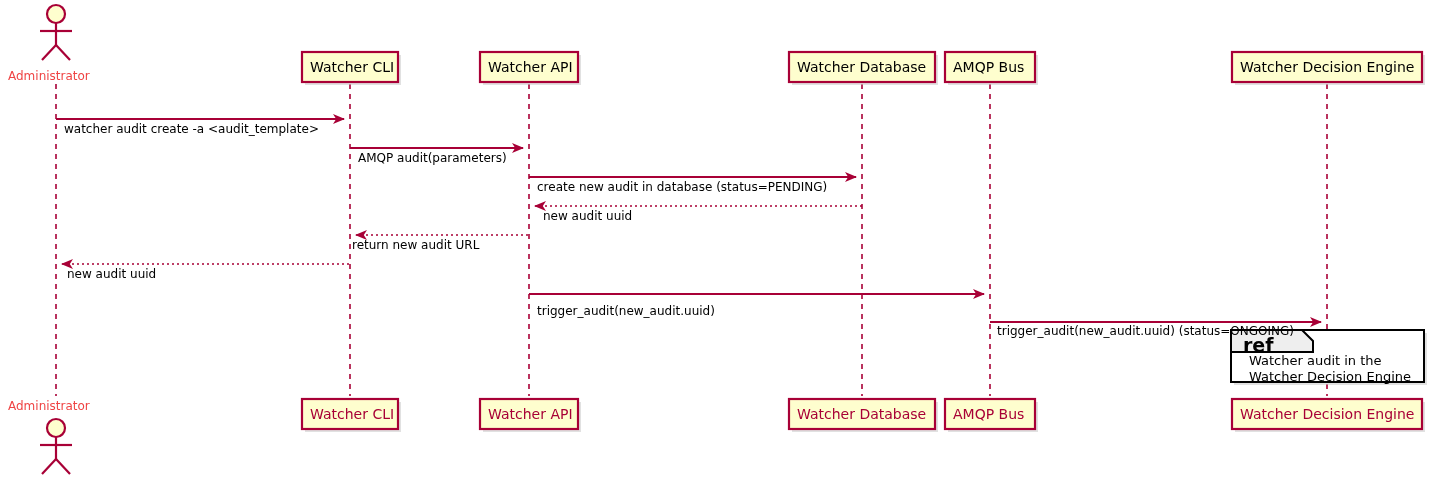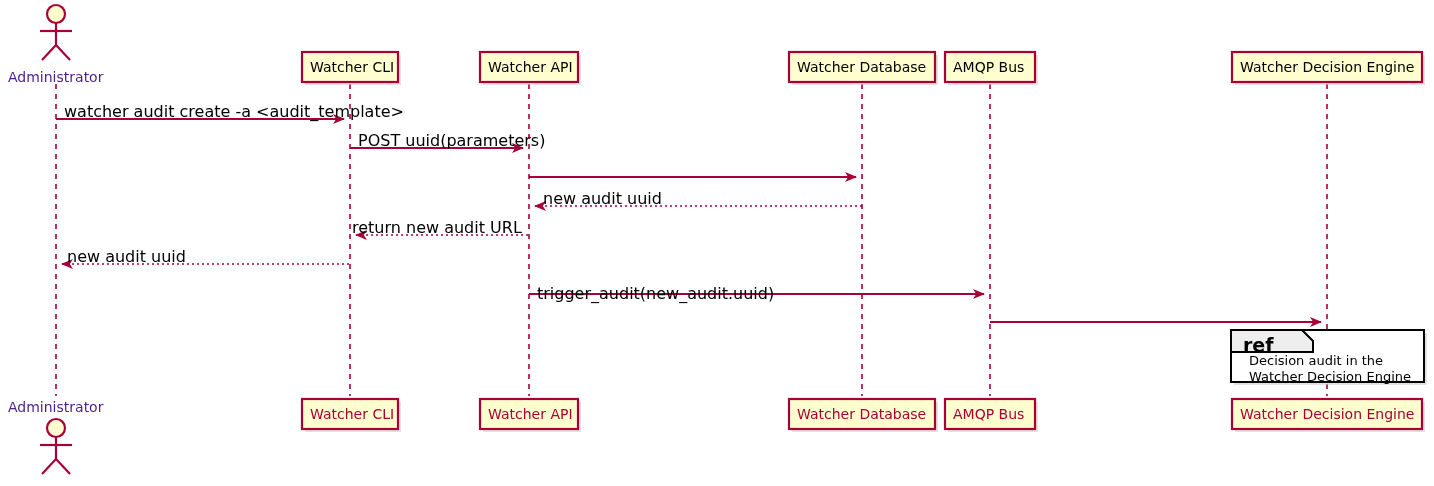--- a/index.html
+++ b/index.html
@@ -28,36 +28,37 @@
   .node-text {
     position: absolute;
     white-space: pre;
     font-size: 14px;
     font-family: "DejaVu Sans", sans-serif;
     line-height: 1;
   }
   .msg-label {
     position: absolute;
     white-space: pre;
-    font-size: 16px;
+    font-size: 12px;
     color: #000000;
     font-family: "DejaVu Sans", sans-serif;
     line-height: 1;
+    margin-top: 19px;
   }
   .participant-label-top {
     color: #000000;
     font-size: 14px;
   }
   .participant-label-bottom {
     color: #A80036;
     font-size: 14px;
   }
   .actor-label {
-    color: #4c1d95;
-    font-size: 14px;
+    color: #ef4444;
+    font-size: 12px;
   }
   .ref-tag {
     position: absolute;
     font-weight: bold;
     font-size: 19px;
     color: #000000;
     white-space: pre;
     font-family: "DejaVu Sans", sans-serif;
   }
   .ref-body-line {
@@ -168,23 +169,25 @@
   <div class="node-text participant-label-top" style="left:953px; top:60px;">AMQP Bus</div>
   <div class="node-text participant-label-top" style="left:1240px; top:60px;">Watcher Decision Engine</div>
 
   <div class="node-text participant-label-bottom" style="left:310px; top:407px;">Watcher CLI</div>
   <div class="node-text participant-label-bottom" style="left:488px; top:407px;">Watcher API</div>
   <div class="node-text participant-label-bottom" style="left:797px; top:407px;">Watcher Database</div>
   <div class="node-text participant-label-bottom" style="left:953px; top:407px;">AMQP Bus</div>
   <div class="node-text participant-label-bottom" style="left:1240px; top:407px;">Watcher Decision Engine</div>
 
   <div class="msg-label" style="left:64px; top:104px;">watcher audit create -a &lt;audit_template&gt;</div>
-  <div class="msg-label" style="left:358px; top:133px;">POST uuid(parameters)</div>
+  <div class="msg-label" style="left:358px; top:133px;">AMQP audit(parameters)</div>
+  <div class="msg-label" style="left:537px; top:162px;">create new audit in database (status=PENDING)</div>
   <div class="msg-label" style="left:543px; top:191px;">new audit uuid</div>
   <div class="msg-label" style="left:352px; top:220px;">return new audit URL</div>
   <div class="msg-label" style="left:67px; top:249px;">new audit uuid</div>
   <div class="msg-label" style="left:537px; top:286px;">trigger_audit(new_audit.uuid)</div>
+  <div class="msg-label" style="left:997px; top:306px;">trigger_audit(new_audit.uuid) (status=ONGOING)</div>
 
   <div class="ref-tag" style="left:1243px; top:334px;">ref</div>
-  <div class="ref-body-line" style="left:1249px; top:353px;">Decision audit in the</div>
+  <div class="ref-body-line" style="left:1249px; top:353px;">Watcher audit in the</div>
   <div class="ref-body-line" style="left:1249px; top:369px;">Watcher Decision Engine</div>
 
 </div>
 
 </body></html>

